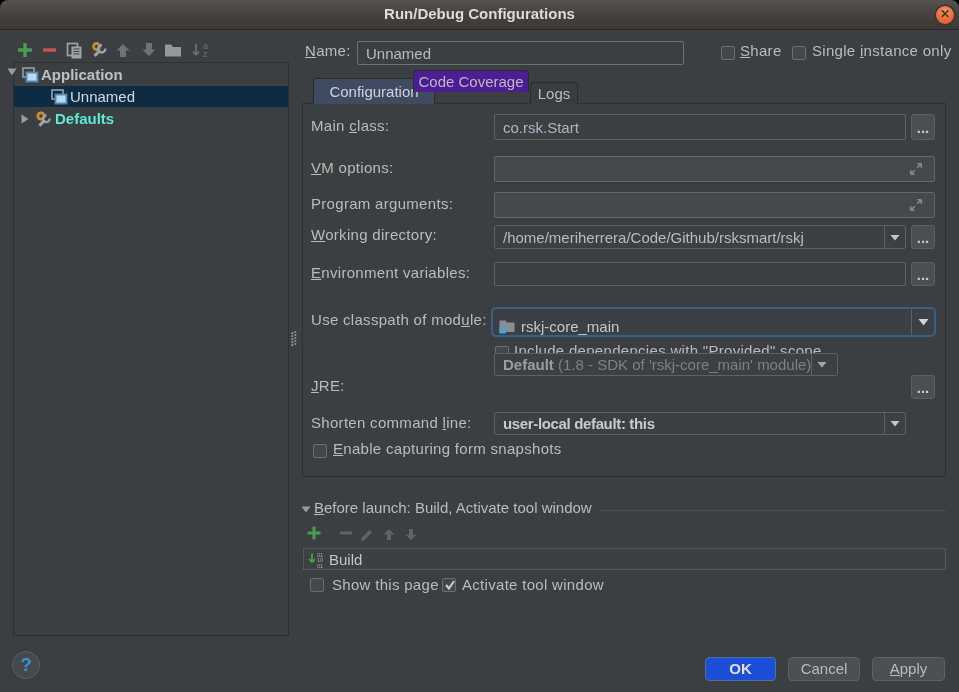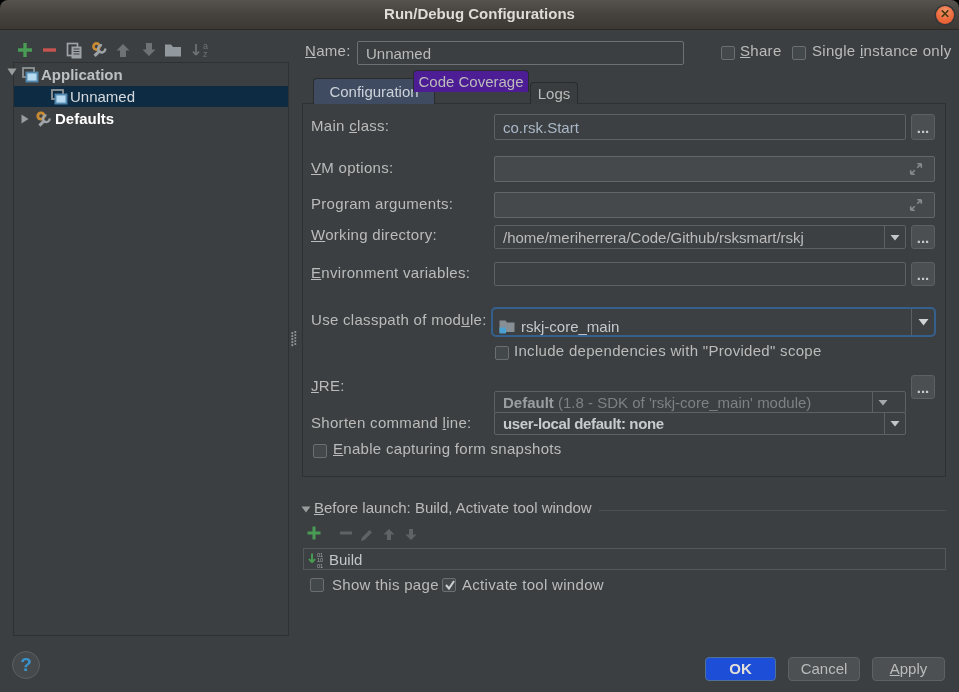--- a/index.html
+++ b/index.html
@@ -73,21 +73,21 @@
       <path d="M2.5 1.5v9L9.5 6z" fill="#9a9d9e"></path>
     </svg>
   <svg width="19" height="18" style="margin-right:2px">
       <circle cx="7" cy="6" r="4.6" fill="#c98c35"></circle>
       <circle cx="7" cy="6" r="1.8" fill="#3c3f41"></circle>
       <g transform="translate(12.5,8.5) rotate(45)">
         <path d="M0 2.3 V10" stroke="#9da3a7" stroke-width="3"></path>
         <path d="M-2.2 -2.2 A3.4 3.4 0 1 0 2.2 -2.2" stroke="#9da3a7" stroke-width="2.3" fill="none"></path>
       </g>
     </svg>
-  <span style="font-weight:bold;color:#ffffff">Defaults</span>
+  <span style="font-weight:bold;color:#5eead4">Defaults</span>
 </div>
 
 <div class="lbl" style="left:305px;top:42px"><u>N</u>ame:</div>
 <div class="field" style="left:357px;top:41px;width:327px;height:24px;background:#3c3f41;border-color:#6e7173">Unnamed</div>
 <div class="cb" style="left:721px;top:46px"></div>
 <div class="lbl" style="left:740px;top:42px"><u>S</u>hare</div>
 <div class="cb" style="left:792px;top:46px"></div>
 <div class="lbl" style="left:812px;top:42px">Single <u>i</u>nstance only</div>
 
 <div class="panel"></div>
@@ -153,32 +153,32 @@
       <svg width="11" height="8">
         <path d="M0.5 1h10L5.5 7.5z" fill="#d0d3d5"></path>
       </svg>
     </div>
 </div>
 
 <div class="cb" style="left:495px;top:346px"></div>
 <div class="lbl" style="left:514px;top:342px">Include dependencies with "Provided" scope</div>
 
 <div class="lbl" style="left:311px;top:377px"><u>J</u>RE:</div>
-<div class="field" style="left:494px;top:391px;width:412px;height:23px;color:#7d8184;padding-right:12px"><b style="color:#9a9ea1;font-weight:bold">Default</b>&nbsp;(1.8 - SDK of 'rskj-core_main' module)
+<div class="field" style="left:494px;top:353px;width:344px;height:23px;color:#7d8184;padding-right:12px"><b style="color:#9a9ea1;font-weight:bold">Default</b>&nbsp;(1.8 - SDK of 'rskj-core_main' module)
   <div class="combobtn">
       <svg width="10" height="7">
         <path d="M0.5 1h9L5 6.5z" fill="#a5a8ab"></path>
       </svg>
     </div>
 </div>
 <div class="sqbtn" style="left:911px;top:375px;width:24px;height:24px">...</div>
 
 <div class="lbl" style="left:311px;top:414px">Shorten command <u>l</u>ine:</div>
 <div class="field" style="left:494px;top:412px;width:412px;height:23px;padding-right:0;letter-spacing:-0.35px">
-    <b style="color:#c6cbce">user-local default: none</b>
+    <b style="color:#c6cbce">user-local default: this</b>
   <div class="combobtn">
       <svg width="10" height="7">
         <path d="M0.5 1h9L5 6.5z" fill="#c3c6c8"></path>
       </svg>
     </div>
 </div>
 
 <div class="cb" style="left:313px;top:444px"></div>
 <div class="lbl" style="left:333px;top:440px"><u>E</u>nable capturing form snapshots</div>
 

